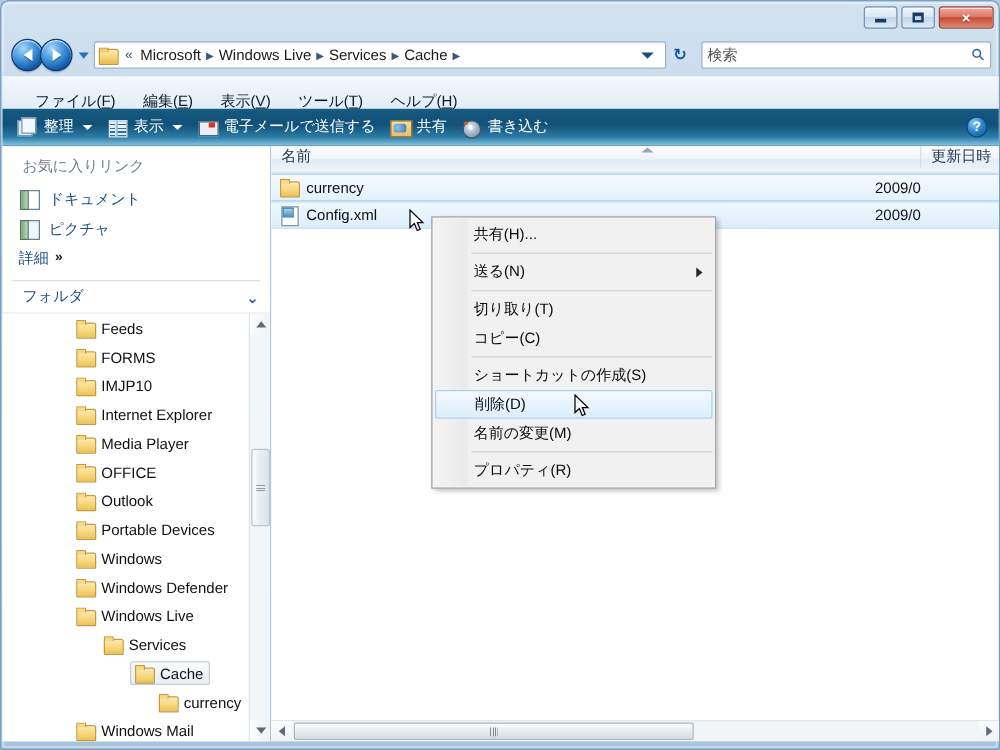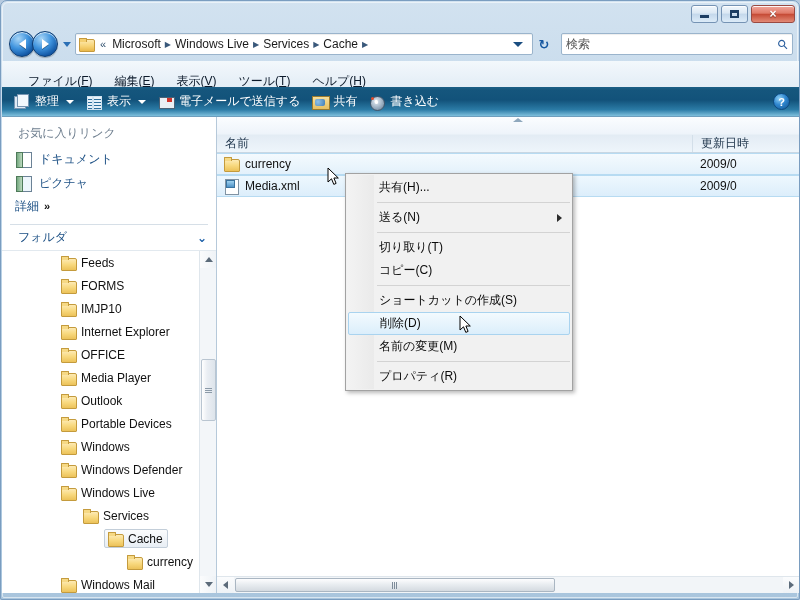--- a/index.html
+++ b/index.html
@@ -270,24 +270,25 @@
     display: flex; align-items: center; justify-content: center;
   }
   .grip-h { width: 7px; height: 5px;
     background: repeating-linear-gradient(to bottom,#8b9aa8 0 1px,transparent 1px 2px); }
 
   
   #filepane {
     flex: 1; background: #ffffff; position: relative; overflow: hidden;
   }
   #col-header {
-    height: 36px; display: flex; align-items: flex-end;
+    height: 22px; display: flex; align-items: flex-start;
     background: linear-gradient(to bottom, #fbfdff 0%, #eef4fa 48%, #e3ecf4 52%, #eef5fb 100%);
     border-bottom: 1px solid #c9d7e3;
     position: relative;
+    gap: 44px;
   }
   .col {
     display: flex; align-items: center; padding-left: 8px;
     font-size: 12px; color: #23394f; cursor: default; position: relative;
   }
   .col + .col { border-left: 1px solid #d3dfe9; }
   #col-name { width: 475px; flex: none; }
   #col-date { flex: 1; }
   #sort-mark {
     position: absolute; left: 296px; top: 1px;
@@ -524,27 +525,27 @@
             </div>
             <div class="tree-row" style="padding-left: 58px;">
               <div class="tree-label-box">
                 <span class="tree-folder-ico"></span>
                 <span class="tree-label">Internet Explorer</span>
               </div>
             </div>
             <div class="tree-row" style="padding-left: 58px;">
               <div class="tree-label-box">
                 <span class="tree-folder-ico"></span>
+                <span class="tree-label">Media Player</span>
+              </div>
+            </div>
+            <div class="tree-row" style="padding-left: 58px;">
+              <div class="tree-label-box">
+                <span class="tree-folder-ico"></span>
                 <span class="tree-label">OFFICE</span>
-              </div>
-            </div>
-            <div class="tree-row" style="padding-left: 58px;">
-              <div class="tree-label-box">
-                <span class="tree-folder-ico"></span>
-                <span class="tree-label">Media Player</span>
               </div>
             </div>
             <div class="tree-row" style="padding-left: 58px;">
               <div class="tree-label-box">
                 <span class="tree-folder-ico"></span>
                 <span class="tree-label">Outlook</span>
               </div>
             </div>
             <div class="tree-row" style="padding-left: 58px;">
               <div class="tree-label-box">
@@ -624,21 +625,21 @@
           <div class="file-row selected">
             <div class="fr-name">
               <span class="fr-ico ico-folder"></span>
               <span class="fr-label">currency</span>
             </div>
             <div class="fr-date">2009/0</div>
           </div>
           <div class="file-row selected focused">
             <div class="fr-name">
               <span class="fr-ico ico-xml"></span>
-              <span class="fr-label">Media.xml</span>
+              <span class="fr-label">Config.xml</span>
             </div>
             <div class="fr-date">2009/0</div>
           </div>
         </div>
 
       <div id="file-hsb">
         <div class="sb-arrow-h sb-left">
             <span class="tri-left"></span>
           </div>
         <div id="file-hthumb">

